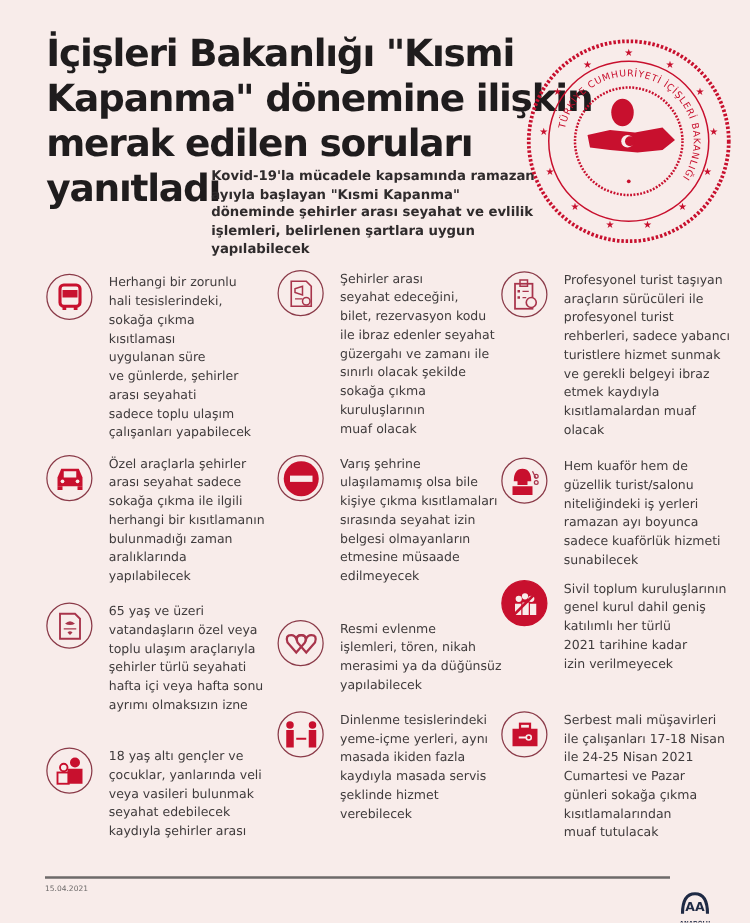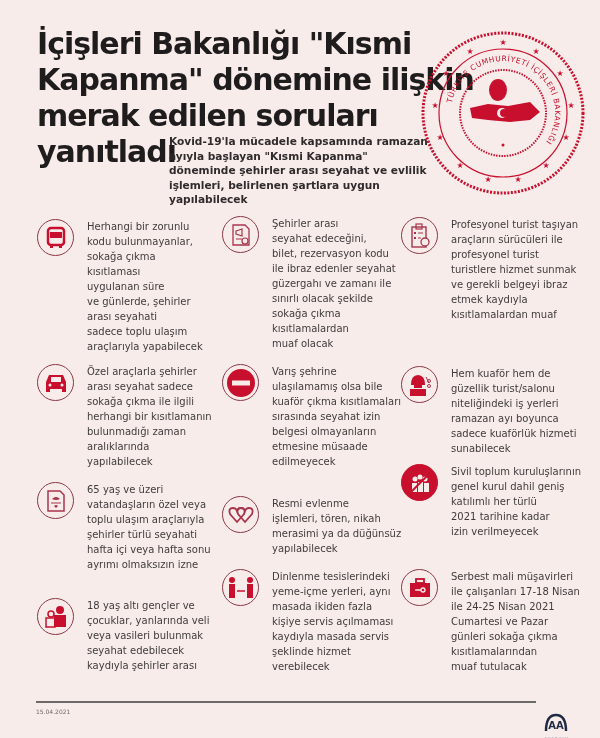--- a/index.html
+++ b/index.html
@@ -87,28 +87,28 @@
   <div class="icon">
     <svg width="24" height="24" viewBox="0 0 24 24">
         <rect x="4" y="2" width="16" height="17" rx="3" fill="none" stroke="#c8102e" stroke-width="2.5"></rect>
         <rect x="6" y="6" width="12" height="6" fill="#c8102e"></rect>
         <rect x="6" y="19" width="3" height="3" fill="#c8102e"></rect>
         <rect x="15" y="19" width="3" height="3" fill="#c8102e"></rect>
       </svg>
   </div>
   <div class="text">
     <div>Herhangi bir zorunlu</div>
-      <div>kodu bulunmayanlar,</div>
+      <div>hali tesislerindeki,</div>
       <div>sokağa çıkma</div>
       <div>kısıtlaması</div>
       <div>uygulanan süre</div>
       <div>ve günlerde, şehirler</div>
       <div>arası seyahati</div>
       <div>sadece toplu ulaşım</div>
-      <div>araçlarıyla yapabilecek</div>
+      <div>çalışanları yapabilecek</div>
   </div>
 </div>
 
 <div class="item" style="left:37px;top:364px;">
   <div class="icon">
     <svg width="26" height="22" viewBox="0 0 26 22">
         <path d="M6,3 L20,3 L23,10 L23,17 L3,17 L3,10 Z" fill="#c8102e"></path>
         <rect x="8" y="5" width="10" height="5" fill="#f8ecea"></rect>
         <rect x="3" y="17" width="4" height="3" fill="#c8102e"></rect>
         <rect x="19" y="17" width="4" height="3" fill="#c8102e"></rect>
@@ -174,36 +174,36 @@
       </svg>
   </div>
   <div class="text">
     <div>Şehirler arası</div>
       <div>seyahat edeceğini,</div>
       <div>bilet, rezervasyon kodu</div>
       <div>ile ibraz edenler seyahat</div>
       <div>güzergahı ve zamanı ile</div>
       <div>sınırlı olacak şekilde</div>
       <div>sokağa çıkma</div>
-      <div>kısıtlamalardan</div>
+      <div>kuruluşlarının</div>
       <div>muaf olacak</div>
   </div>
 </div>
 
 <div class="item" style="left:222px;top:364px;">
   <div class="icon">
     <svg width="30" height="30" viewBox="0 0 30 30">
         <circle cx="15" cy="15" r="14" fill="#c8102e"></circle>
         <rect x="6" y="12.5" width="18" height="5" fill="#f8ecea"></rect>
       </svg>
   </div>
   <div class="text">
     <div>Varış şehrine</div>
       <div>ulaşılamamış olsa bile</div>
-      <div>kuaför çıkma kısıtlamaları</div>
+      <div>kişiye çıkma kısıtlamaları</div>
       <div>sırasında seyahat izin</div>
       <div>belgesi olmayanların</div>
       <div>etmesine müsaade</div>
       <div>edilmeyecek</div>
   </div>
 </div>
 
 <div class="item" style="left:222px;top:496px;">
   <div class="icon">
     <svg width="26" height="18" viewBox="0 0 26 18">
@@ -226,21 +226,20 @@
         <rect x="2" y="8" width="6" height="14" fill="#c8102e"></rect>
         <circle cx="23" cy="4" r="3" fill="#c8102e"></circle>
         <rect x="20" y="8" width="6" height="14" fill="#c8102e"></rect>
         <line x1="10" y1="15" x2="18" y2="15" stroke="#c8102e" stroke-width="1.5"></line>
       </svg>
   </div>
   <div class="text">
     <div>Dinlenme tesislerindeki</div>
       <div>yeme-içme yerleri, aynı</div>
       <div>masada ikiden fazla</div>
-      <div>kişiye servis açılmaması</div>
       <div>kaydıyla masada servis</div>
       <div>şeklinde hizmet</div>
       <div>verebilecek</div>
   </div>
 </div>
 
 <div class="item" style="left:401px;top:217px;">
   <div class="icon">
     <svg width="22" height="26" viewBox="0 0 22 26">
         <rect x="3" y="4" width="14" height="20" fill="none" stroke="#a8344b" stroke-width="1.4"></rect>
@@ -249,24 +248,26 @@
         <line x1="9" y1="10" x2="14" y2="10" stroke="#a8344b" stroke-width="1"></line>
         <rect x="5" y="14" width="2" height="2" fill="#a8344b"></rect>
         <line x1="9" y1="15" x2="12" y2="15" stroke="#a8344b" stroke-width="1"></line>
         <circle cx="16" cy="19" r="4" fill="#f8ecea" stroke="#a8344b" stroke-width="1.3"></circle>
       </svg>
   </div>
   <div class="text">
     <div>Profesyonel turist taşıyan</div>
       <div>araçların sürücüleri ile</div>
       <div>profesyonel turist</div>
+      <div>rehberleri, sadece yabancı</div>
       <div>turistlere hizmet sunmak</div>
       <div>ve gerekli belgeyi ibraz</div>
       <div>etmek kaydıyla</div>
       <div>kısıtlamalardan muaf</div>
+      <div>olacak</div>
   </div>
 </div>
 
 <div class="item" style="left:401px;top:366px;">
   <div class="icon">
     <svg width="26" height="24" viewBox="0 0 26 24">
         <path d="M4,12 Q4,2 11,2 Q18,2 18,12 L15,12 L15,15 L7,15 L7,12 Z" fill="#c8102e"></path>
         <rect x="3" y="16" width="16" height="7" fill="#c8102e"></rect>
         <circle cx="22" cy="8" r="1.5" fill="none" stroke="#a8344b"></circle>
         <circle cx="22" cy="13" r="1.5" fill="none" stroke="#a8344b"></circle>

